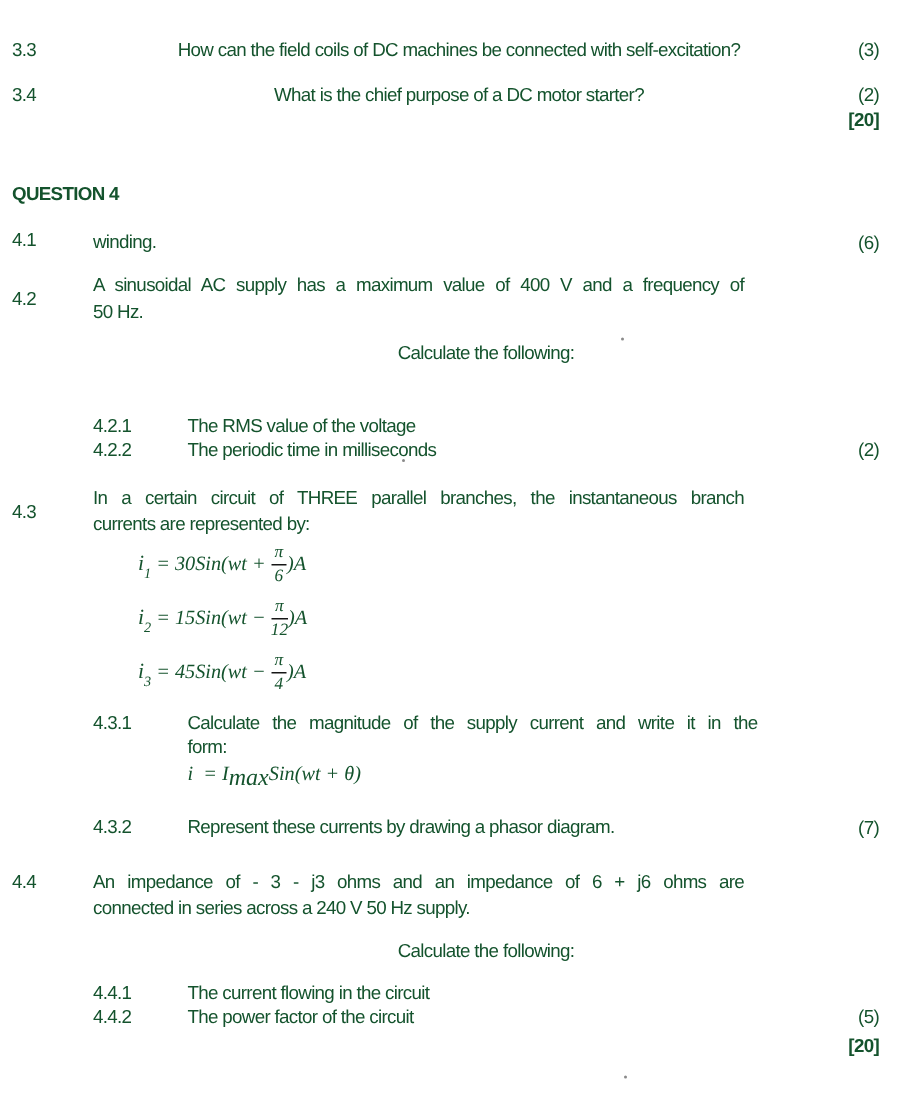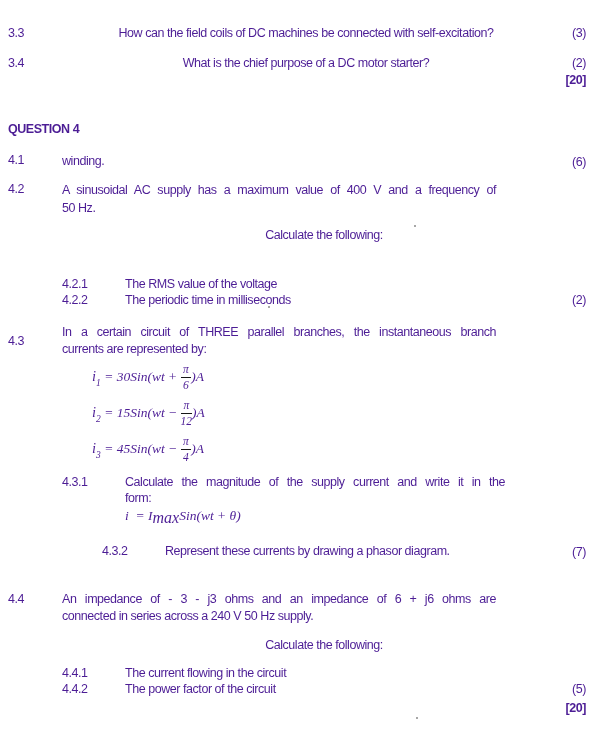--- a/index.html
+++ b/index.html
@@ -2,21 +2,21 @@
 <html><head>
 <meta charset="utf-8">
 <style>
   html,body { margin:0; padding:0; background:#ffffff; }
   .page {
     position:relative;
     width:600px; height:730px;
     box-sizing:border-box;
     padding:25px 14px 0 8px;
     background:#ffffff;
-    color:#4c1d95;
+    color:#14532d;
     font-family:"Liberation Sans", sans-serif;
     font-size:12.5px;
     letter-spacing:-0.45px;
     overflow:hidden;
   }
   .qrow { display:flex; align-items:flex-start; }
   .qnum { flex:0 0 54px; line-height:16px; }
   .qbody { flex:1 1 auto; min-width:0; }
   .qmarks { flex:0 0 36px; align-self:flex-end; text-align:right; line-height:16px; }
   .single { line-height:16px; white-space:nowrap;text-align:center; }
@@ -49,27 +49,27 @@
   .frac .bot { display:block; padding-top:1px; }
   .mathline {
     margin-top:2px; height:24px; line-height:24px; white-space:pre;
     font-family:"Liberation Serif", serif; font-style:italic;
     font-size:13.5px; letter-spacing:0;
   }
   
   #r34 { margin-top:14px; }
   #t3 { margin-top:1px; }
   #r41 { margin-top:15px; }
-  #r42 { margin-top:11px; }
+  #r42 { margin-top:11px;align-items:center; }
   #c1 { margin-top:10px; line-height:16px; }
   #r42x { margin-top:34px; }
   #r43 { margin-top:16px;align-items:center; }
   #r431 { margin-top:8px; }
-  #r432 { margin-top:12px;gap:40px; }
-  #r44 { margin-top:31px; }
+  #r432 { margin-top:12px; }
+  #r44 { margin-top:20px; }
   #c2 { margin-top:13px; line-height:16px; }
   #r44x { margin-top:13px; }
   #t4 { margin-top:3px; }
   
   .dot { position:absolute; width:2px; height:2px; background:#8a8a8a; border-radius:50%; }
 </style>
 </head>
 <body>
 
 <div class="page">

